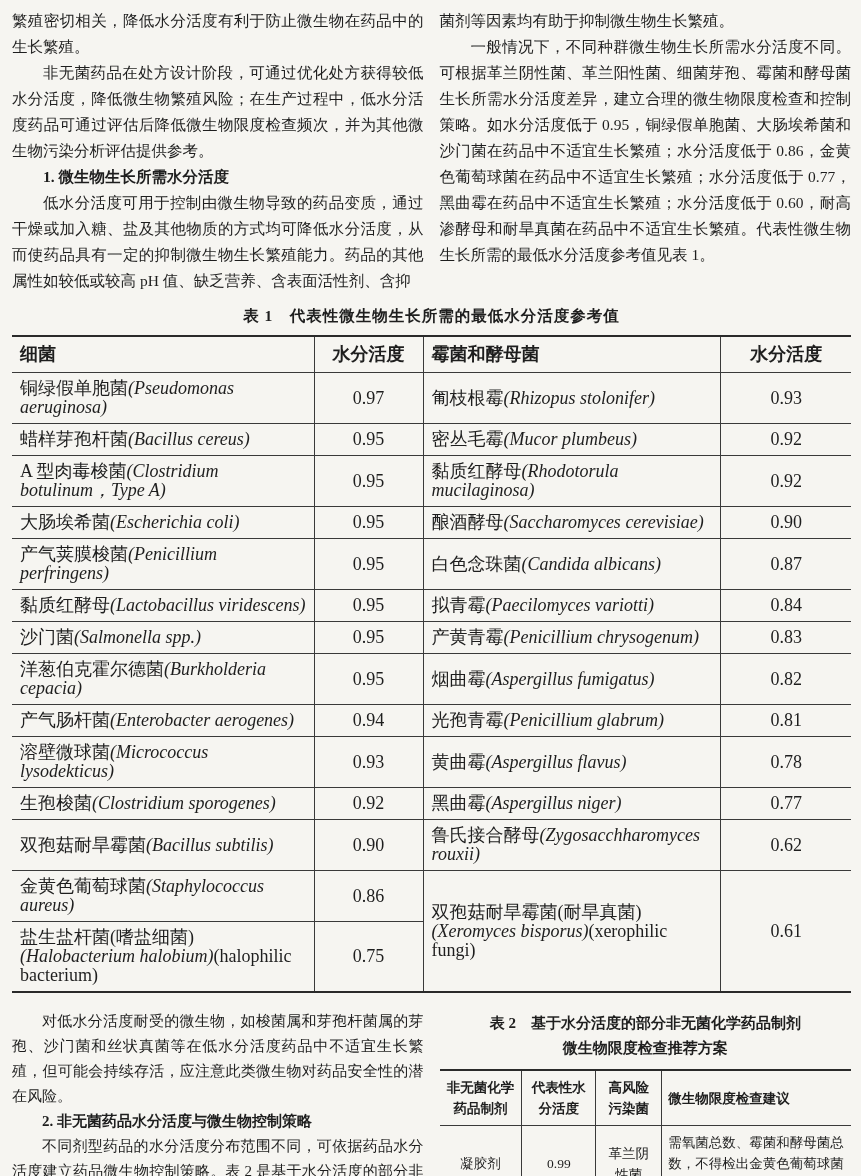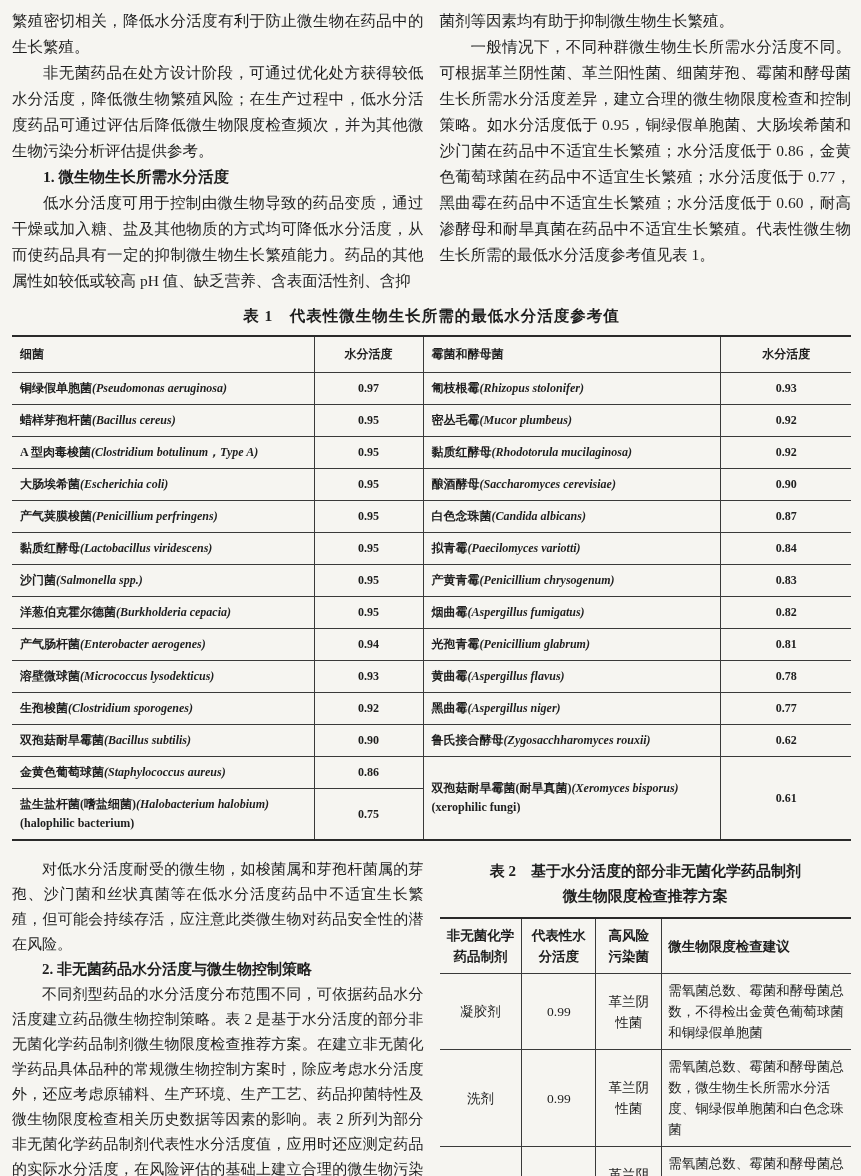--- a/index.html
+++ b/index.html
@@ -20,26 +20,26 @@
   .col.toptext{font-size:15.5px;line-height:26px;}
   .col p{margin:0;text-indent:2em;}
   .col p.cont{text-indent:0;}
   .col p.head{font-weight:bold;}
   
   .t1-title{
     text-align:center;font-weight:bold;font-size:15.5px;
     margin:12px 0 8px;letter-spacing:1px;
   }
   table{border-collapse:collapse;width:100%;}
-  .t1{font-size:12px;border-top:2.5px solid #2a2a2a;border-bottom:2.5px solid #2a2a2a;}
+  .t1{font-size:18px;border-top:2.5px solid #2a2a2a;border-bottom:2.5px solid #2a2a2a;}
   .t1 th,.t1 td{
     border-top:1px solid #3a3a3a;
     padding:6px 8px;
     line-height:19px;
-    font-weight:bold;
+    font-weight:normal;
     vertical-align:middle;
   }
   .t1 thead th{font-weight:bold;text-align:center;padding:8px 8px;}
   .t1 .c-aw,.t1 .c-name2,.t1 .c-aw2{border-left:1px solid #3a3a3a;}
   .t1 .c-name{width:36%;text-align:left;}
   .t1 .c-aw{width:13%;text-align:center;}
   .t1 .c-name2{width:35.5%;text-align:left;}
   .t1 .c-aw2{width:15.5%;text-align:center;}
   .lat{font-style:italic;}
   

